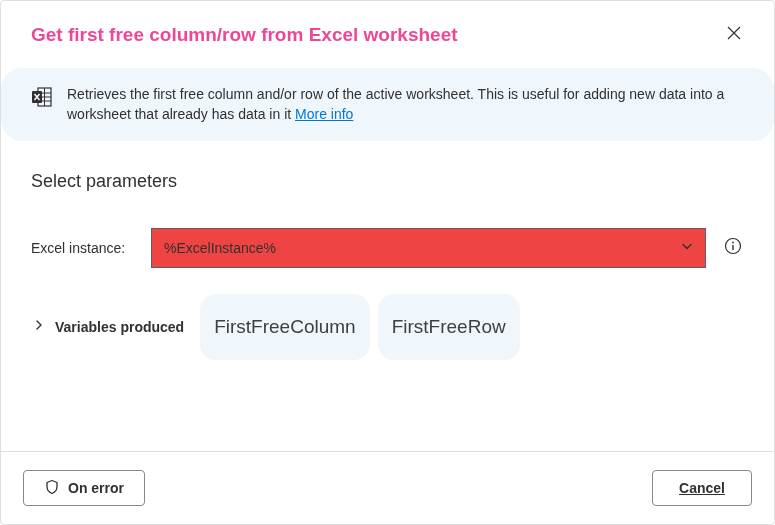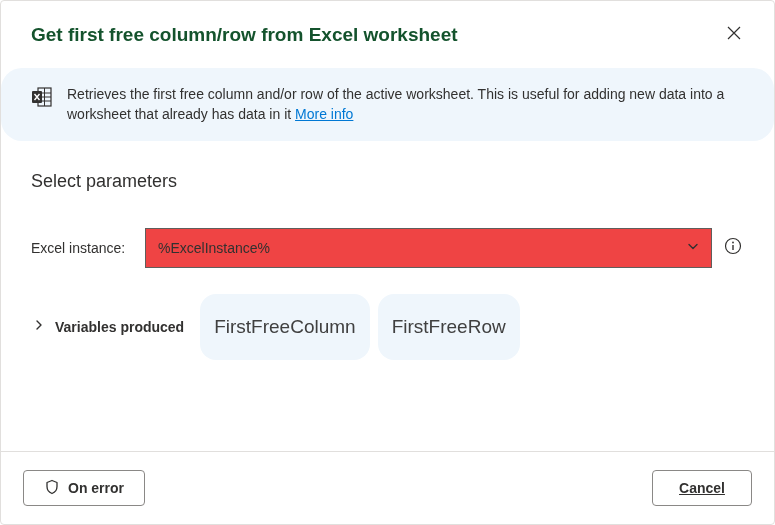--- a/index.html
+++ b/index.html
@@ -21,21 +21,21 @@
     }
     .header {
       display: flex;
       justify-content: space-between;
       align-items: center;
       padding: 20px 28px 20px 30px;
     }
     .title {
       font-size: 19px;
       font-weight: 600;
-      color: #14532d;
+      color: #ec4899;
     }
     .close-btn {
       background: none;
       border: none;
       cursor: pointer;
       padding: 4px;
       display: flex;
       align-items: center;
     }
     .info-banner {
@@ -64,21 +64,21 @@
     }
     .section-title {
       font-size: 18px;
       font-weight: 400;
       color: #323130;
       margin-bottom: 36px;
     }
     .form-row {
       display: flex;
       align-items: center;
-      gap: 10px;
+      gap: 16px;
       margin-bottom: 26px;
     }
     .field-label {
       width: 104px;
       font-size: 14px;
       color: #323130;
     }
     .select-wrap {
       flex: 1;
       position: relative;

